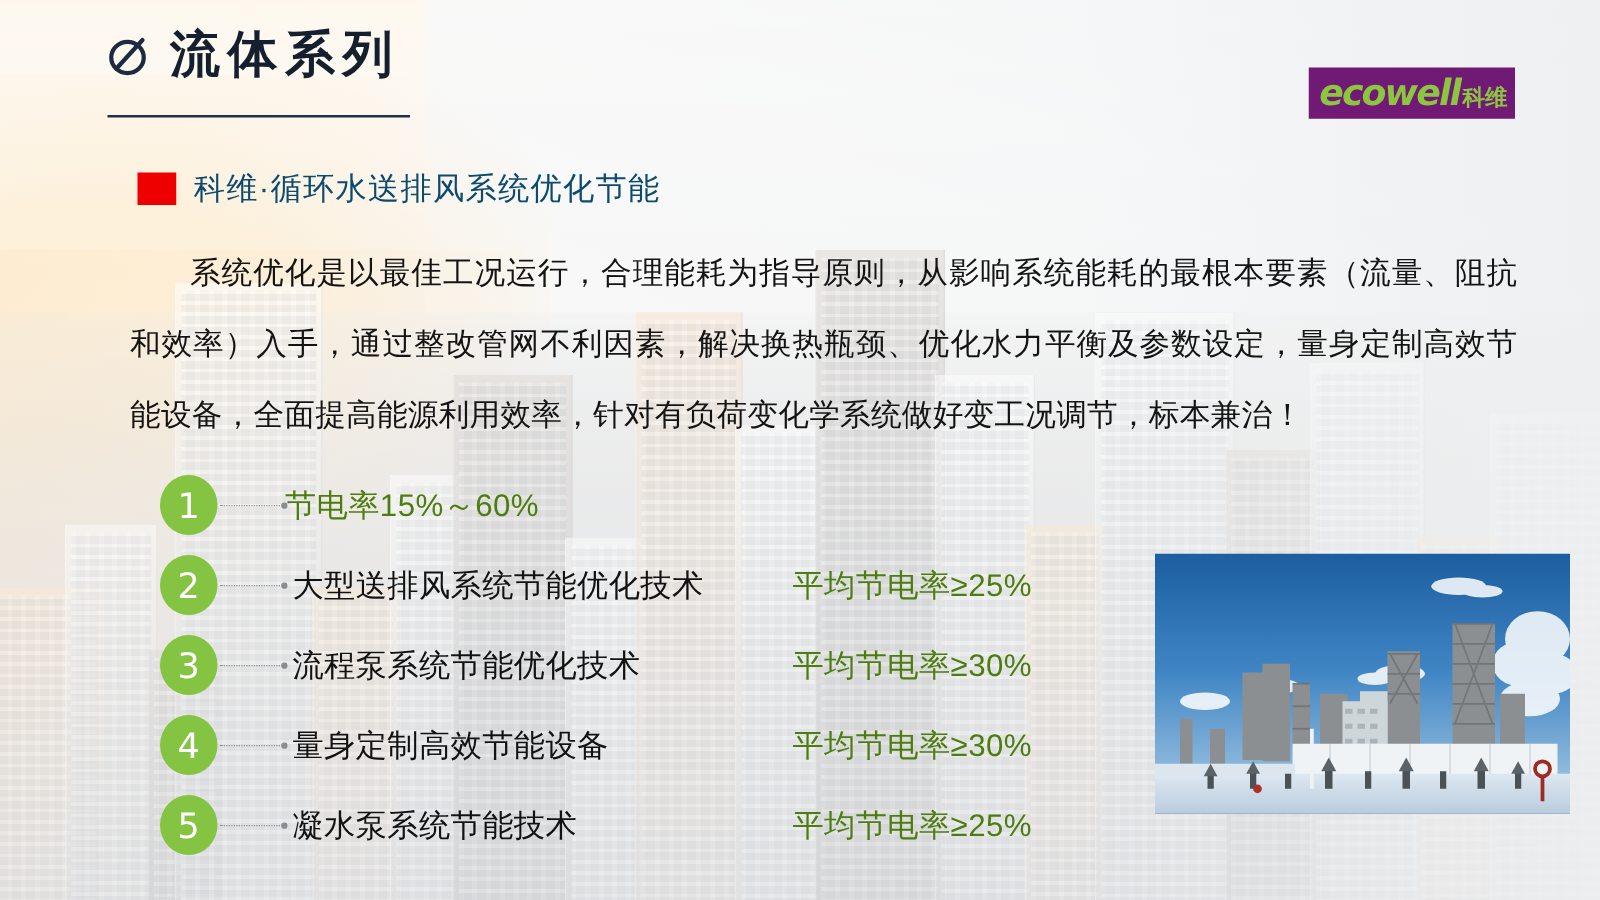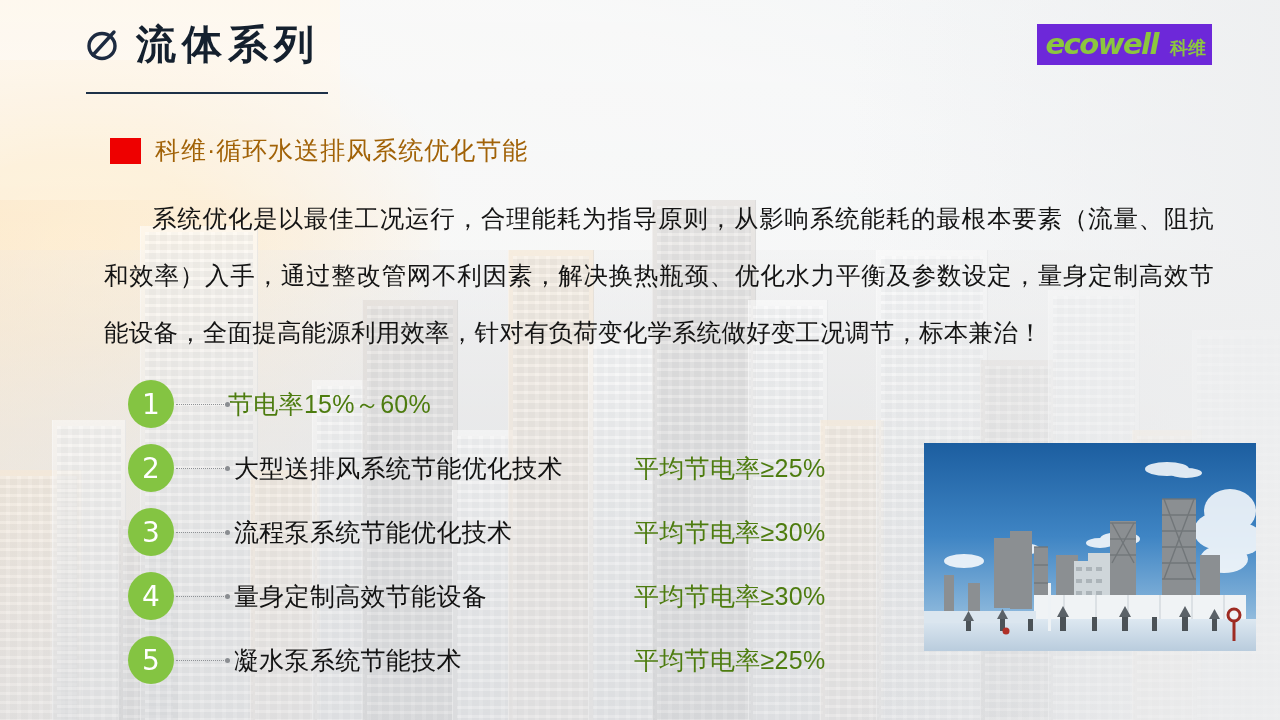--- a/index.html
+++ b/index.html
@@ -113,26 +113,26 @@
   }
   .title-rule {
     position: absolute;
     left: 86px; top: 92px;
     width: 242px; height: 0;
     border-top: 2px solid #1d3148;
   }
 
   .logo-box {
     position: absolute;
-    right: 68px; top: 24px;
-    background: #6d28d9;
+    right: 68px; top: 54px;
+    background: #701a75;
     padding: 3px 6px 4px 8px;
     display: flex;
     align-items: baseline;
-    gap: 12px;
+    gap: 2px;
   }
   .logo-en {
     font-size: 29px;
     font-weight: bold;
     font-style: italic;
     color: #8cc63f;
     letter-spacing: -1.5px;
     font-family: "DejaVu Sans", sans-serif;
   }
   .logo-cn {
@@ -146,21 +146,21 @@
   .section-head {
     position: absolute;
     left: 110px; top: 134px;
     display: flex;
     align-items: center;
     gap: 14px;
   }
   .red-bullet { width: 31px; height: 26px; background: #ee0000; display: block; }
   .section-head-text {
     font-size: 25px;
-    color: #a16207;
+    color: #0c4a6e;
     letter-spacing: 1px;
     white-space: nowrap;
   }
 
   
   .body-para {
     position: absolute;
     left: 104px; top: 190px;
     width: 1110px;
     font-size: 24.5px;

